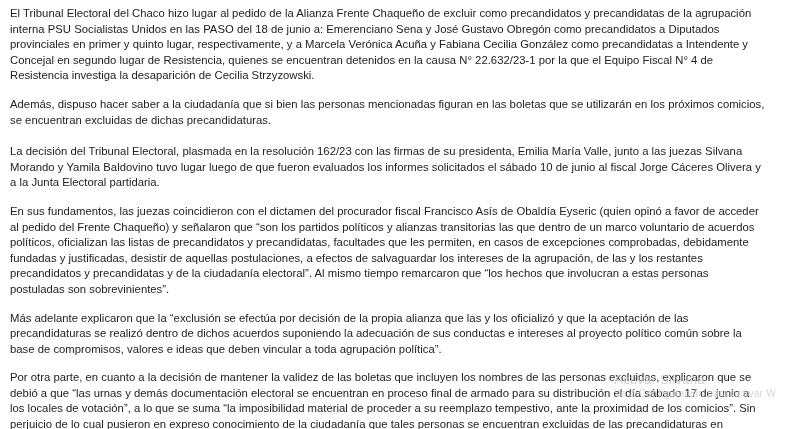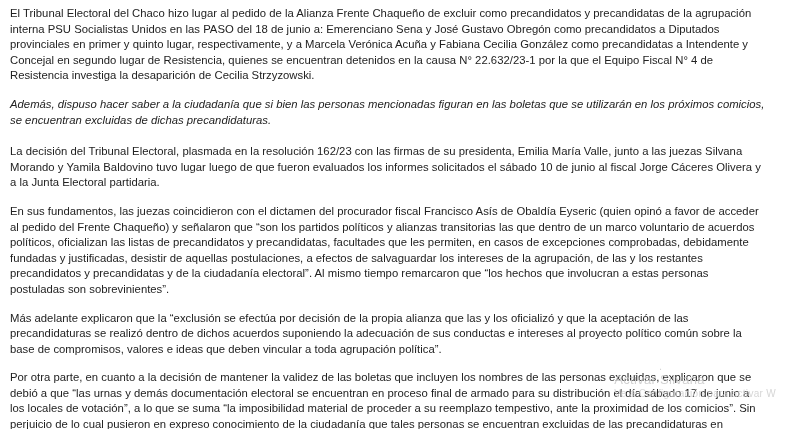--- a/index.html
+++ b/index.html
@@ -26,21 +26,20 @@
   .para {
     font-size: 11.3px;
     line-height: 15.6px;
     color: #222222;
     margin: 0 0 13px 0;
     text-align: left;
     letter-spacing: 0.01px;
   }
   .para.tight {
     margin-bottom: 16px;
-    font-style: italic;
   }
   .para.follow {
     margin-top: 1px;
   }
   .watermark {
     position: absolute;
     right: 14px;
     bottom: 30px;
     font-family: "Liberation Sans", sans-serif;
     font-size: 13px;

